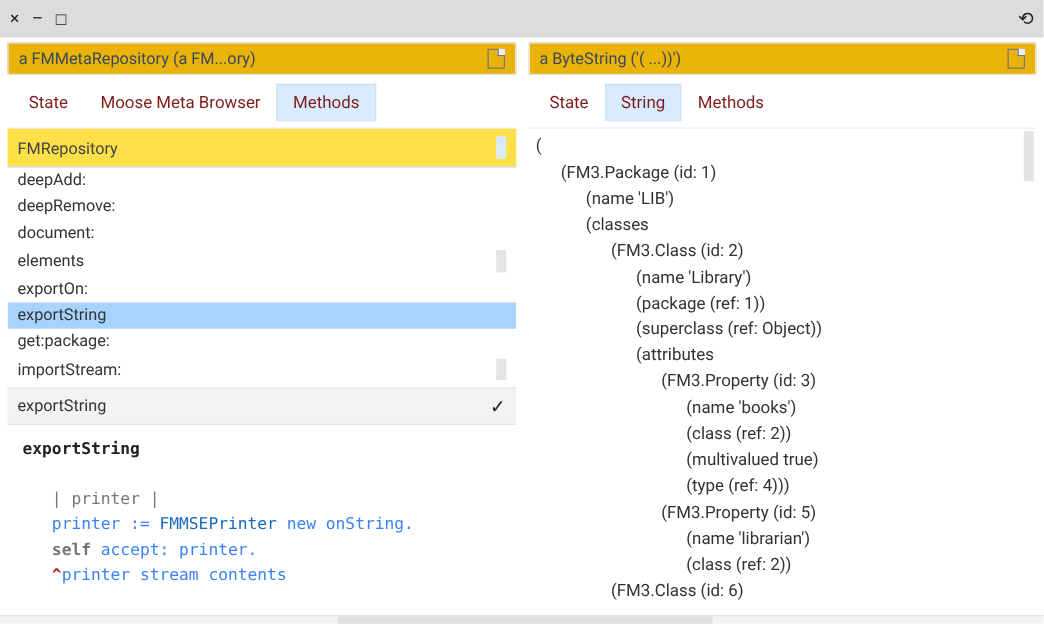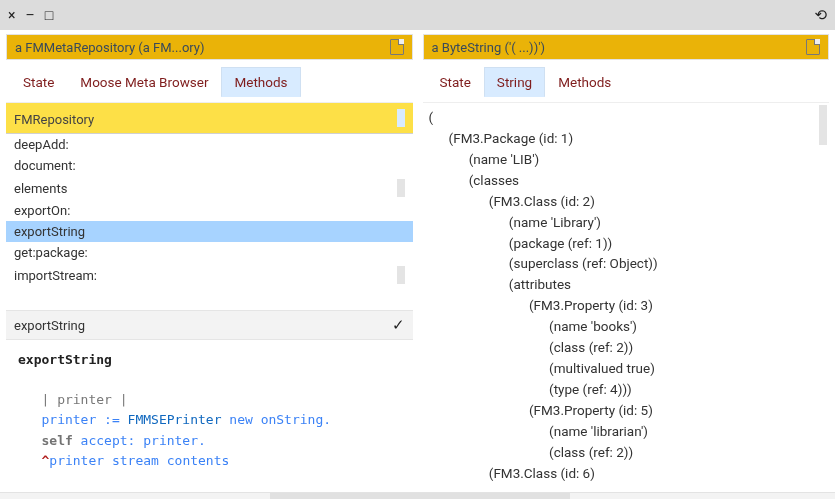--- a/index.html
+++ b/index.html
@@ -212,20 +212,21 @@
     </div>
 
     <div class="pane-body">
       <div class="list-wrap">
         <div class="list-header">
           <span>FMRepository</span>
         </div>
         <div class="hr"></div>
         <div class="method-list" style="height:170px;">
           <div class="method-item">deepAdd:</div>
+          <div class="method-item">deepRemove:</div>
           <div class="method-item">document:</div>
           <div class="method-item">
             <span>elements</span>
             <span class="thin-scroll" style="position:static;margin-left:auto"></span>
           </div>
           <div class="method-item">exportOn:</div>
           <div class="method-item selected">exportString</div>
           <div class="method-item">get:package:</div>
           <div class="method-item">
             <span>importStream:</span>

